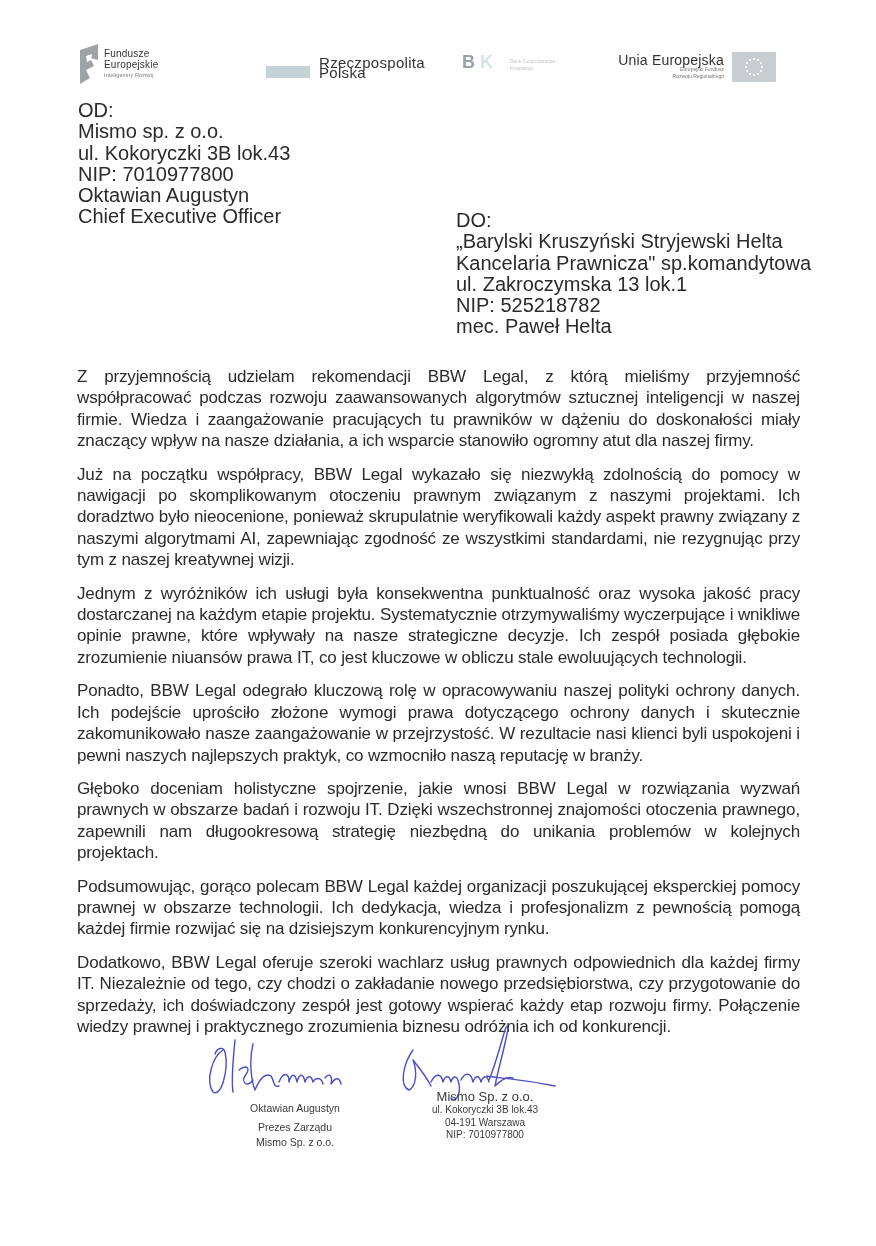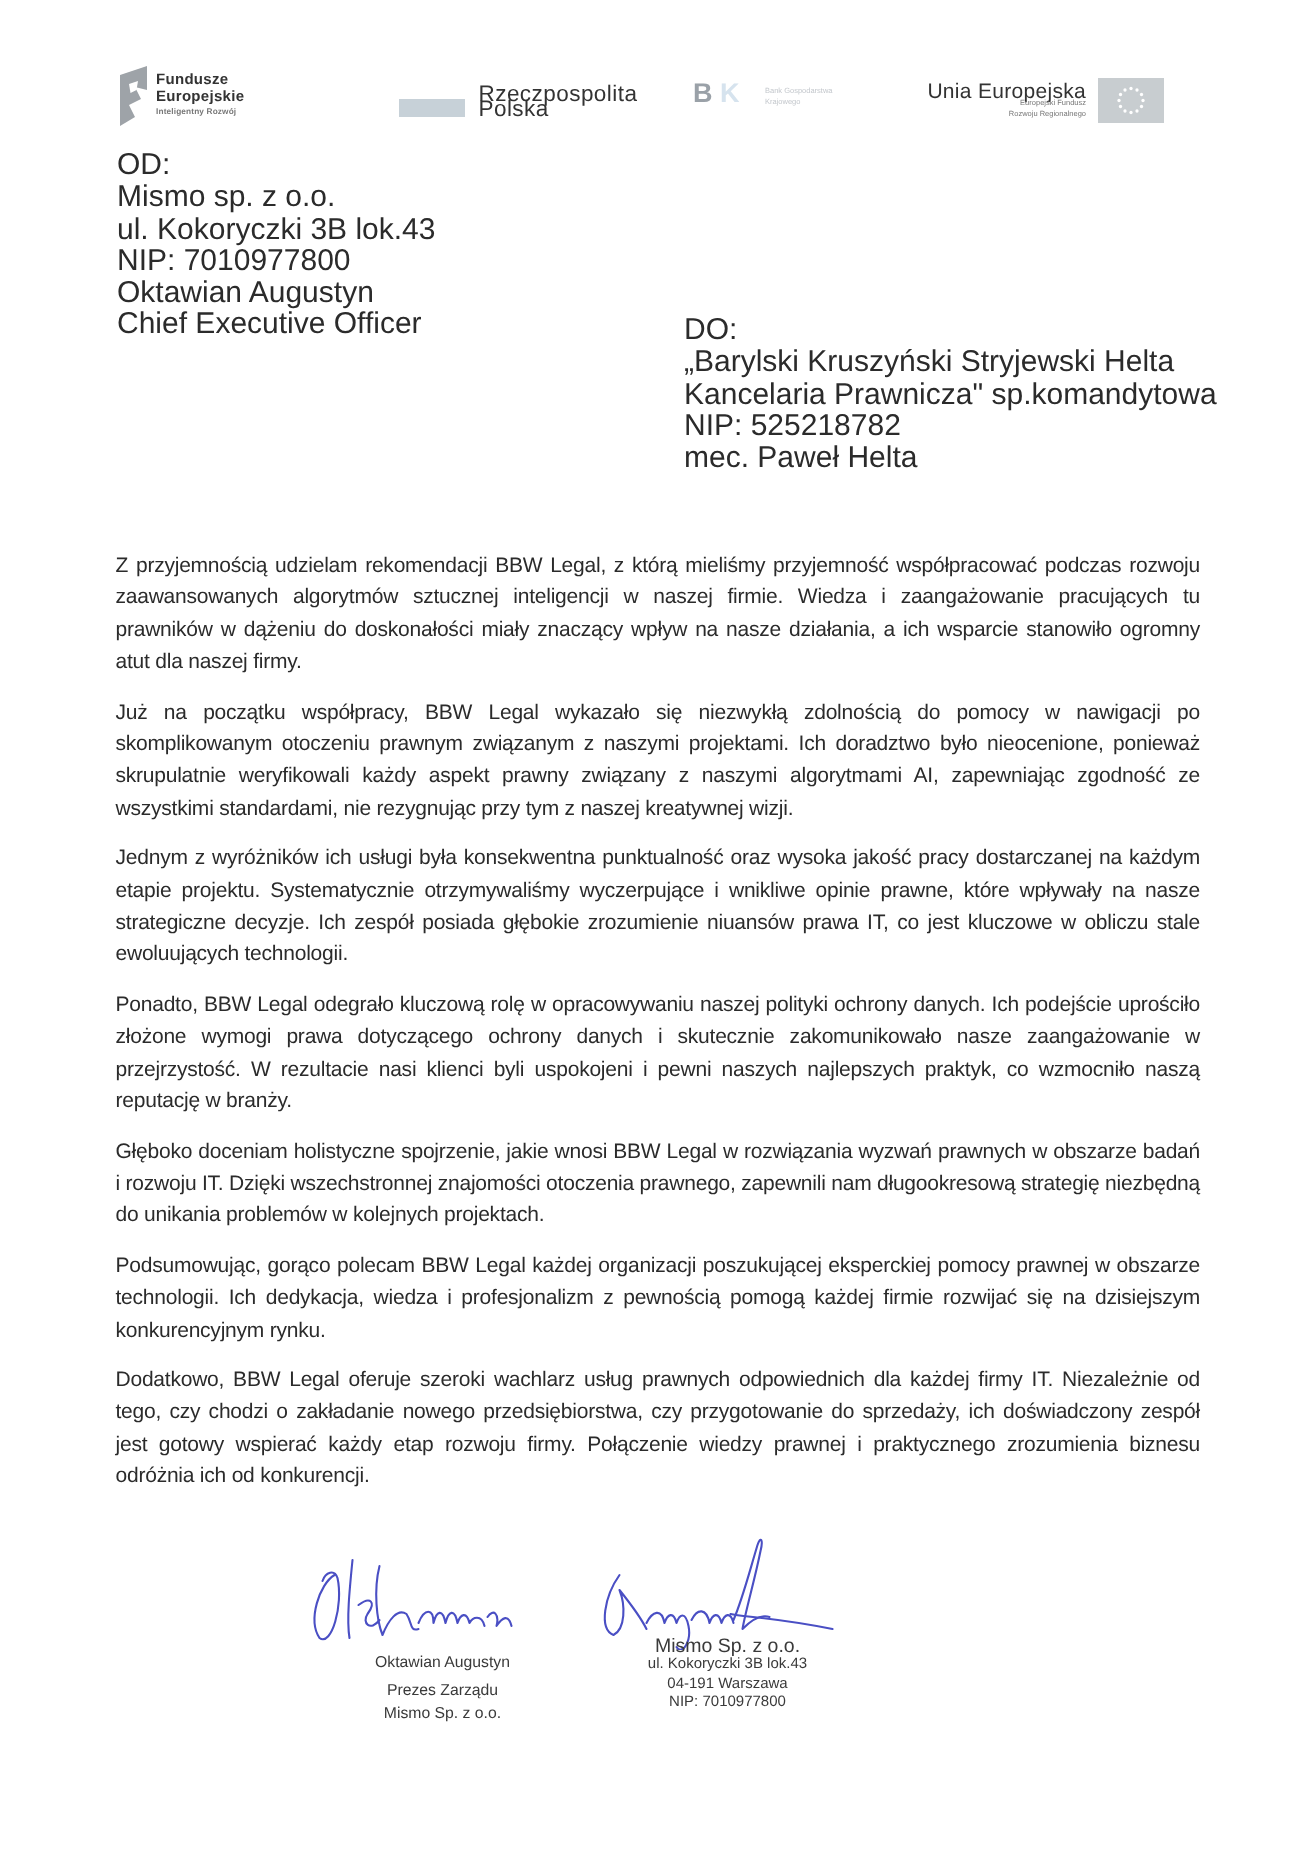--- a/index.html
+++ b/index.html
@@ -4,21 +4,21 @@
   <style>
     html, body { margin: 0; padding: 0; background: #ffffff; }
     body {
       width: 876px; height: 1246px; position: relative; overflow: hidden;
       font-family: "Liberation Sans", "DejaVu Sans", sans-serif;
       color: #2a2a2a;
     }
     .abs { position: absolute; }
 
     
-    .logo-fe { left: 78px; top: 42px; width: 110px; height: 46px; font-weight: bold; }
+    .logo-fe { left: 78px; top: 42px; width: 110px; height: 46px; }
     .logo-fe .mark { position:absolute; left:0; top:2px; width:22px; height:40px; }
     .logo-fe .t1, .logo-fe .t2 { position:absolute; left:26px; font-size:10px; line-height:11px; color:#333; letter-spacing:0.2px; }
     .logo-fe .t1 { top:6px; }
     .logo-fe .t2 { top:17px; }
     .logo-fe .t3 { position:absolute; left:26px; top:30px; font-size:5.5px; color:#777; letter-spacing:0.1px; }
 
     .logo-rp { left: 266px; top: 56px; width: 140px; height: 30px; }
     .logo-rp .flag { position:absolute; left:0; top:10px; width:44px; height:12px; background:#c7d1d8; }
     .logo-rp .t1, .logo-rp .t2 { position:absolute; left:53px; font-size:15px; line-height:10px; color:#333; letter-spacing:0.3px; }
     .logo-rp .t1 { top:2px; }
@@ -40,21 +40,21 @@
 
     
     .addr { font-size: 20px; line-height: 21.3px; color: #2b2b2b; }
     .addr-from { left: 78px; top: 100px; }
     .addr-to { left: 456px; top: 210px; }
     .addr .line { white-space: nowrap; }
 
     
     .body-text { left: 77px; top: 366px; width: 723px; }
     .para {
-      font-size: 14px; line-height: 21.4px; color: #2b2b2b;
+      font-size: 17px; line-height: 21.4px; color: #2b2b2b;
       text-align: justify; margin: 0 0 12px 0;
       font-family: "Liberation Sans", sans-serif;
       letter-spacing: -0.15px;
     }
 
     
     .sig-svg { left: 195px; top: 1020px; width: 380px; height: 80px; }
     .sign-left { left: 230px; top: 1101px; width: 130px; text-align: center; font-size: 10.5px; line-height: 15px; color:#3a3a3a; }
     .sign-left .name { margin-bottom: 4px; }
     .stamp { left: 410px; top: 1090px; width: 150px; text-align: center; color:#3a3a3a; }
@@ -116,20 +116,21 @@
   <div class="line">ul. Kokoryczki 3B lok.43</div>
   <div class="line">NIP: 7010977800</div>
   <div class="line">Oktawian Augustyn</div>
   <div class="line">Chief Executive Officer</div>
 </div>
 
 <div class="abs addr addr-to">
   <div class="line">DO:</div>
   <div class="line"> „Barylski Kruszyński Stryjewski Helta</div>
   <div class="line">Kancelaria Prawnicza" sp.komandytowa</div>
+  <div class="line">ul. Zakroczymska 13 lok.1</div>
   <div class="line">NIP: 525218782</div>
   <div class="line">mec. Paweł Helta</div>
 </div>
 
 <div class="abs body-text">
   <p class="para">Z przyjemnością udzielam rekomendacji BBW Legal, z którą mieliśmy przyjemność współpracować podczas rozwoju zaawansowanych algorytmów sztucznej inteligencji w naszej firmie. Wiedza i zaangażowanie pracujących tu prawników w dążeniu do doskonałości miały znaczący wpływ na nasze działania, a ich wsparcie stanowiło ogromny atut dla naszej firmy.</p>
   <p class="para">Już na początku współpracy, BBW Legal wykazało się niezwykłą zdolnością do pomocy w nawigacji po skomplikowanym otoczeniu prawnym związanym z naszymi projektami. Ich doradztwo było nieocenione, ponieważ skrupulatnie weryfikowali każdy aspekt prawny związany z naszymi algorytmami AI, zapewniając zgodność ze wszystkimi standardami, nie rezygnując przy tym z naszej kreatywnej wizji.</p>
   <p class="para">Jednym z wyróżników ich usługi była konsekwentna punktualność oraz wysoka jakość pracy dostarczanej na każdym etapie projektu. Systematycznie otrzymywaliśmy wyczerpujące i wnikliwe opinie prawne, które wpływały na nasze strategiczne decyzje. Ich zespół posiada głębokie zrozumienie niuansów prawa IT, co jest kluczowe w obliczu stale ewoluujących technologii.</p>
   <p class="para">Ponadto, BBW Legal odegrało kluczową rolę w opracowywaniu naszej polityki ochrony danych. Ich podejście uprościło złożone wymogi prawa dotyczącego ochrony danych i skutecznie zakomunikowało nasze zaangażowanie w przejrzystość. W rezultacie nasi klienci byli uspokojeni i pewni naszych najlepszych praktyk, co wzmocniło naszą reputację w branży.</p>
   <p class="para">Głęboko doceniam holistyczne spojrzenie, jakie wnosi BBW Legal w rozwiązania wyzwań prawnych w obszarze badań i rozwoju IT. Dzięki wszechstronnej znajomości otoczenia prawnego, zapewnili nam długookresową strategię niezbędną do unikania problemów w kolejnych projektach.</p>

